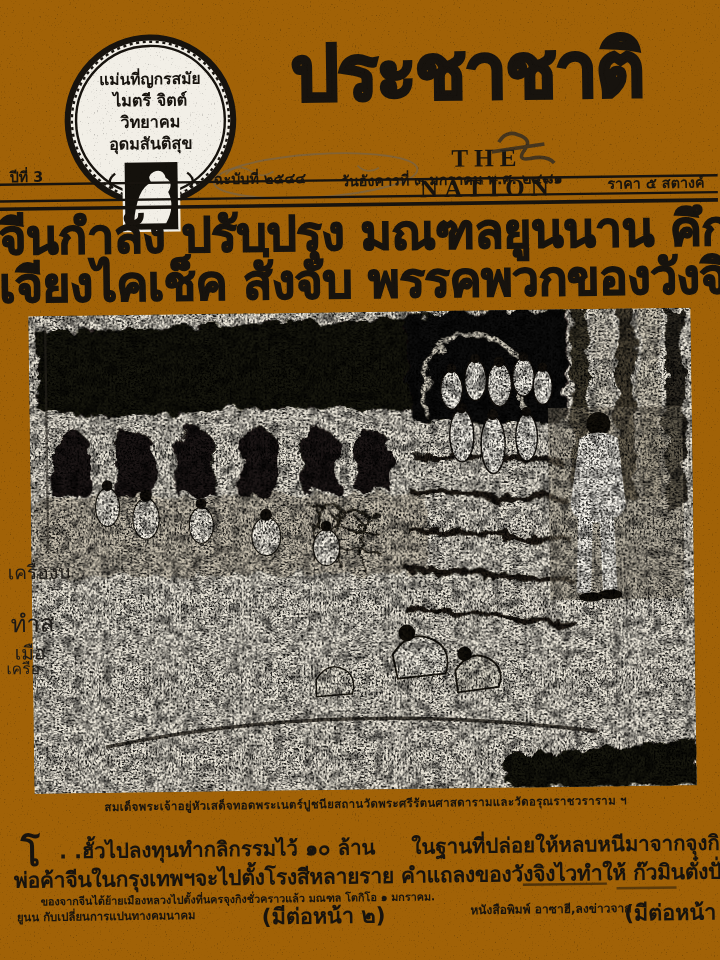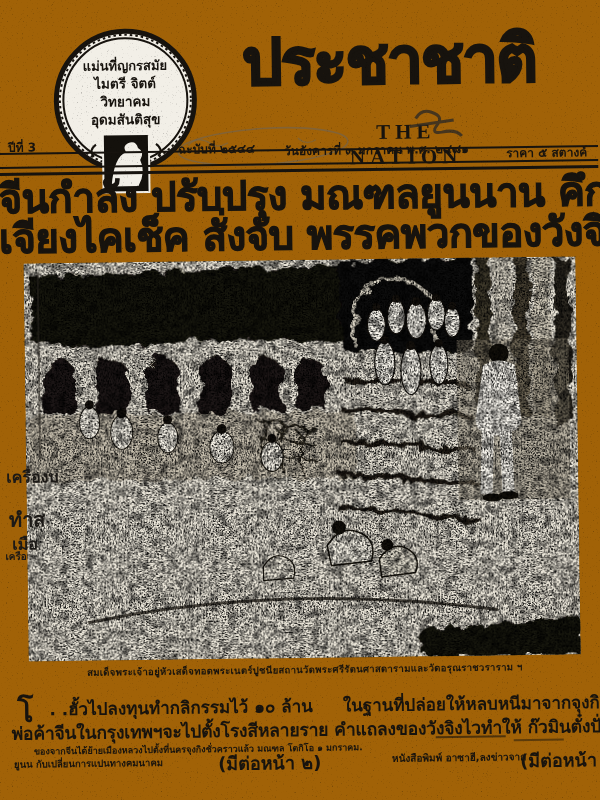--- a/index.html
+++ b/index.html
@@ -20,21 +20,21 @@
         -webkit-text-stroke:1.1px #17130e;letter-spacing:-0.5px;line-height:1.0;white-space:nowrap;}
   
   .photo{left:24px;top:260px;width:552px;height:398px;}
   .caption{left:0;top:662px;width:600px;text-align:center;font-size:9.5px;font-weight:600;letter-spacing:0.3px;}
   
   .lead{left:12px;top:684px;font-size:30px;font-weight:800;}
   .b1{left:44px;top:692px;display:flex;gap:30px;font-size:17px;font-weight:700;white-space:nowrap;}
   .b2{left:6px;top:716px;font-size:17.5px;font-weight:700;white-space:nowrap;letter-spacing:-0.2px;}
   .small{font-size:9px;font-weight:600;white-space:nowrap;}
   .cont{font-size:18px;font-weight:700;white-space:nowrap;}
-  .marg{color:#1c1916;font-weight:700;line-height:1;white-space:nowrap;z-index:5;}
+  .marg{color:#1c1916;font-weight:400;line-height:1;white-space:nowrap;z-index:5;}
   .artifact{background:#2a2620;opacity:.55;}
   .noise{pointer-events:none;}
 </style>
 </head>
 <body>
 
 <div class="page">
   <div class="tilt">
 
     <svg class="abs" style="left:50px;top:24px;width:160px;height:176px;" viewBox="0 0 160 176">
@@ -189,21 +189,21 @@
 
       <path d="M392,372 L552,360 L552,398 L396,398 Z" fill="#16120c" filter="url(#rough)"></path>
 
       <rect x="0" y="0" width="552" height="398" filter="url(#sp1)" opacity="0.85"></rect>
       <rect x="0" y="0" width="552" height="398" filter="url(#sp2)" opacity="0.5"></rect>
     </svg>
 
     <div class="abs marg" style="left:4px;top:466px;font-size:16px;">เครื่องบ</div>
     <div class="abs marg" style="left:6px;top:506px;font-size:20px;">ทำส</div>
     <div class="abs marg" style="left:9px;top:533px;font-size:16px;">เมือ</div>
-    <div class="abs marg" style="left:2px;top:548px;font-size:10px;">เครือ</div>
+    <div class="abs marg" style="left:2px;top:548px;font-size:13px;">เครือ</div>
     <div class="abs artifact" style="left:37px;top:270px;width:2px;height:185px;"></div>
 
     <div class="abs caption">สมเด็จพระเจ้าอยู่หัวเสด็จทอดพระเนตร์ปูชนียสถานวัดพระศรีรัตนศาสดารามและวัดอรุณราชวราราม ฯ</div>
 
     <div class="abs lead">โ</div>
     <div class="abs b1">
       <span>. .ฮั้วไปลงทุนทำกลิกรรมไว้ ๑๐ ล้าน</span>
       <span>ในฐานที่ปล่อยให้หลบหนีมาจากจุงกิงได้</span>
     </div>
     <div class="abs b2">พ่อค้าจีนในกรุงเทพฯจะไปตั้งโรงสีหลายราย คำแถลงของวังจิงไวทำให้ ก๊วมินตั๋งปั่นป่วน</div>

